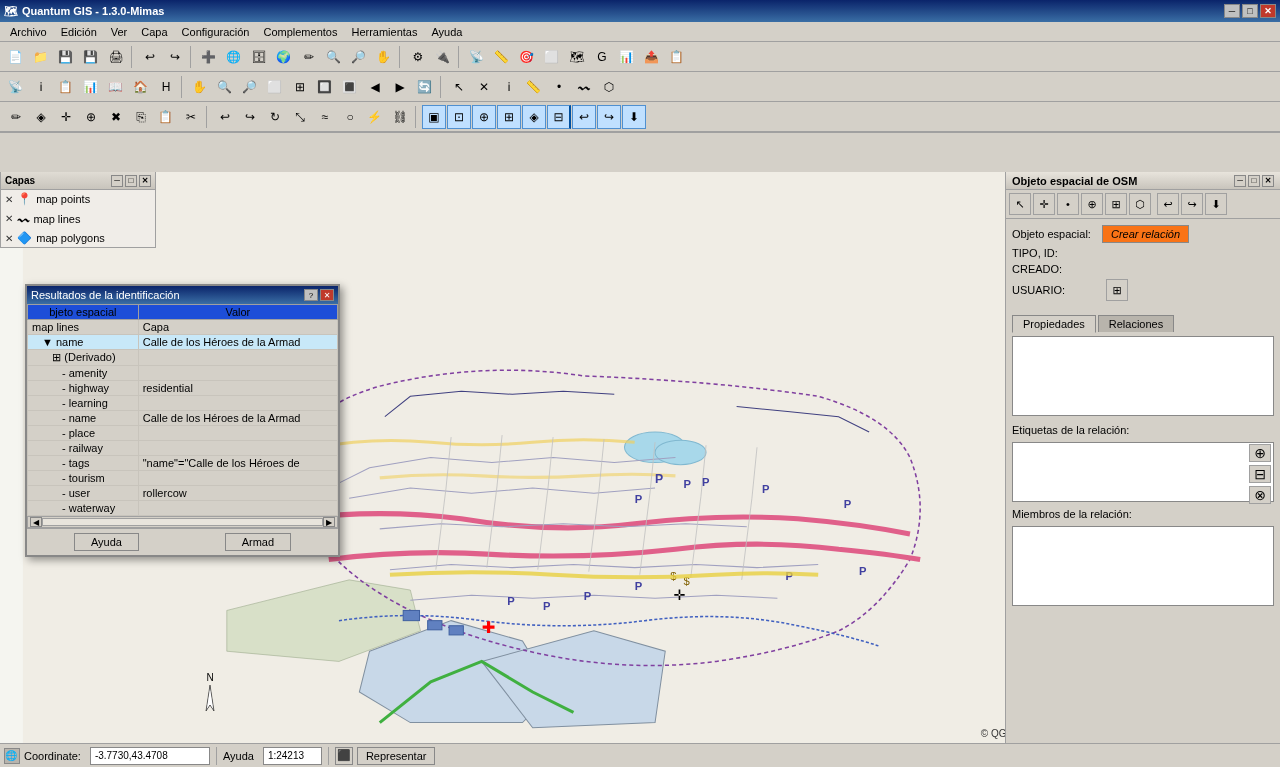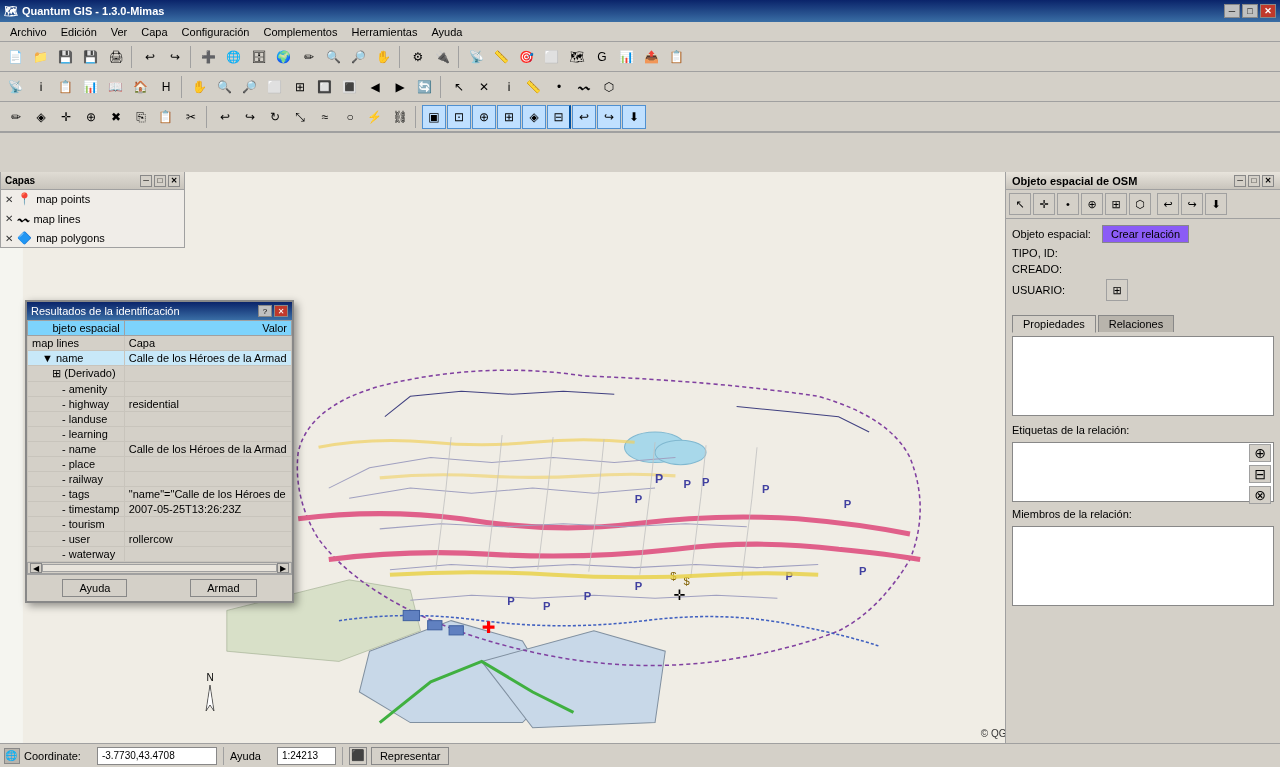--- a/index.html
+++ b/index.html
@@ -60,21 +60,21 @@
       background: #d4d0c8;
       border: 1px solid transparent;
       display: flex; align-items: center; justify-content: center;
       cursor: pointer; font-size: 12px;
       flex-shrink: 0;
     }
     .tb-sep { width: 4px; height: 22px; border-left: 1px solid #a0a0a0; margin: 0 2px; }
 
     
     #layers-panel {
-      width: 185px;
+      width: 156px;
       background: #f0ede8;
       border: 1px solid #a0a0a0;
       border-top: none;
       position: absolute;
       top: 172px;
       left: 0;
       z-index: 10;
     }
     #layers-header {
       background: linear-gradient(to bottom, #e0dcd4, #c8c4bc);
@@ -183,25 +183,26 @@
       background: #d4d0c8;
       border: 1px solid #a0a0a0;
       display: flex; align-items: center; justify-content: center;
       cursor: pointer; font-size: 11px;
     }
     #osm-content { padding: 6px; }
     .osm-row { display: flex; align-items: center; margin-bottom: 4px; font-size: 11px; }
     .osm-label { width: 90px; font-weight: normal; }
     .osm-value { flex: 1; }
     #create-relation-btn {
-      background: #8b5cf6;
+      background: #f97316;
       border: 1px solid #888;
       padding: 2px 8px;
       font-size: 11px;
       cursor: pointer;
+      font-style: italic;
     }
     #osm-tabs {
       display: flex; gap: 2px;
       padding: 4px 6px 0;
     }
     .osm-tab {
       padding: 2px 10px;
       background: #b8b4ac;
       border: 1px solid #888;
       border-bottom: none;
@@ -242,23 +243,23 @@
       width: 22px; height: 22px;
       background: #d4d0c8;
       border: 1px solid #a0a0a0;
       display: flex; align-items: center; justify-content: center;
       font-size: 14px; cursor: pointer;
     }
 
     
     #identification-dialog {
       position: absolute;
-      top: 300px;
+      top: 284px;
       left: 25px;
-      width: 269px;
+      width: 315px;
       background: #d4d0c8;
       border: 2px solid #888;
       z-index: 100;
       box-shadow: 3px 3px 8px rgba(0,0,0,0.4);
     }
     #id-titlebar {
       background: linear-gradient(to bottom, #0a246a, #3a6ea5);
       color: white;
       height: 18px;
       display: flex; align-items: center; justify-content: space-between;
@@ -273,24 +274,24 @@
       display: flex; align-items: center; justify-content: center;
       font-size: 8px; cursor: pointer; color: black;
     }
     .id-tbtn.close { background: #c0392b; color: white; }
     #id-table {
       width: 100%;
       border-collapse: collapse;
       font-size: 11px;
     }
     #id-table th {
-      background: #7dd3fc;
+      background: #1d4ed8;
       border: 1px solid #a0a0a0;
       padding: 1px 4px;
-      text-align: right;
+      text-align: center;
       font-weight: normal;
     }
     #id-table td {
       border: 1px solid #c8c4bc;
       padding: 1px 4px;
       vertical-align: top;
     }
     .id-row-highlight { background: #c8e8f8; margin-top: 40px; }
     #id-scrollbar {
       height: 12px;
@@ -334,21 +335,21 @@
       height: 24px;
       background: #d4d0c8;
       border-top: 1px solid #a0a0a0;
       display: flex;
       align-items: center;
       font-size: 11px;
       padding: 0 4px;
       gap: 4px;
     }
     .status-section {
-      display: flex; align-items: center; gap: 16px;
+      display: flex; align-items: center; gap: 9px;
       border-right: 1px solid #a0a0a0;
       padding-right: 6px;
       margin-right: 2px;
     }
     .status-icon {
       width: 16px; height: 16px;
       background: #b8b4ac;
       border: 1px solid #888;
       display: flex; align-items: center; justify-content: center;
       font-size: 10px;
@@ -722,46 +723,38 @@
         </tr>
         <tr>
           <td style="padding-left: 34px;">- amenity</td>
           <td></td>
         </tr>
         <tr>
           <td style="padding-left: 34px;">- highway</td>
           <td>residential</td>
         </tr>
         <tr>
-          <td style="padding-left: 34px;">- landuse</td>
-          <td></td>
-        </tr>
-        <tr>
           <td style="padding-left: 34px;">- learning</td>
           <td></td>
         </tr>
         <tr>
           <td style="padding-left: 34px;">- name</td>
           <td>Calle de los Héroes de la Armad</td>
         </tr>
         <tr>
           <td style="padding-left: 34px;">- place</td>
           <td></td>
         </tr>
         <tr>
           <td style="padding-left: 34px;">- railway</td>
           <td></td>
         </tr>
         <tr>
           <td style="padding-left: 34px;">- tags</td>
           <td>"name"="Calle de los Héroes de</td>
-        </tr>
-        <tr>
-          <td style="padding-left: 34px;">- timestamp</td>
-          <td>2007-05-25T13:26:23Z</td>
         </tr>
         <tr>
           <td style="padding-left: 34px;">- tourism</td>
           <td></td>
         </tr>
         <tr>
           <td style="padding-left: 34px;">- user</td>
           <td>rollercow</td>
         </tr>
         <tr>

